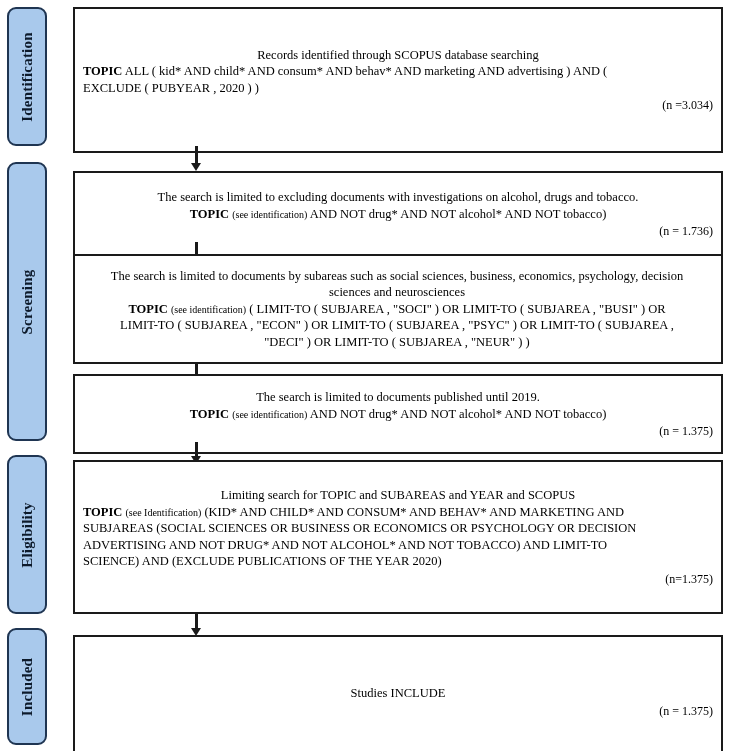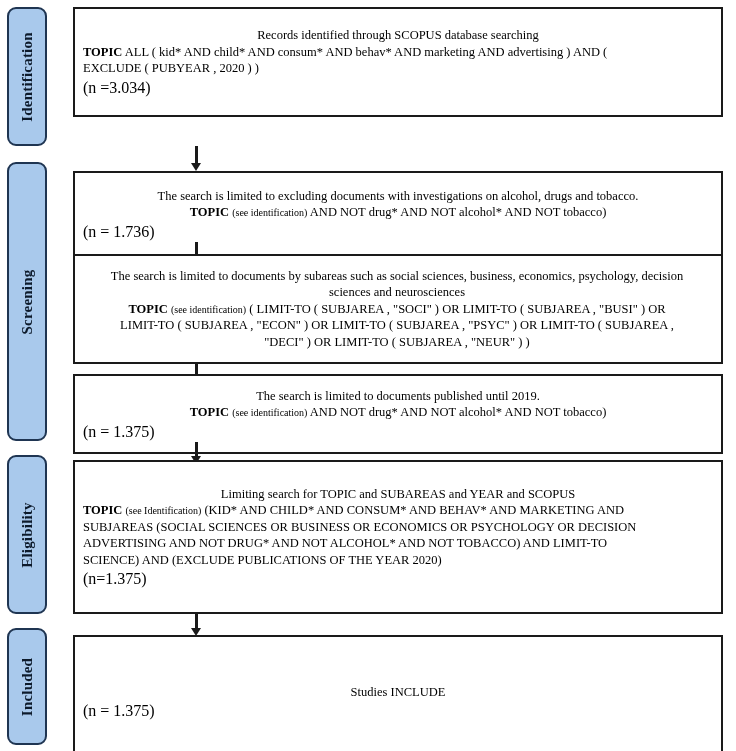--- a/index.html
+++ b/index.html
@@ -73,22 +73,22 @@
   .line.left {
     text-align: left;
   }
   .bold {
     font-weight: bold;
   }
   .small {
     font-size: 10px;
   }
   .count {
-    font-size: 16px;
-    text-align: left;
+    font-size: 12px;
+    text-align: right;
     margin-top: 2px;
   }
 
   
   .arrow {
     position: absolute;
     left: 193px;
     width: 7px;
   }
   .arrow .shaft {
@@ -123,21 +123,21 @@
   </div>
 
   <div class="stage-tab" style="top:455px; height:159px;">
     <span class="stage-label">Eligibility</span>
   </div>
 
   <div class="stage-tab" style="top:628px; height:117px;">
     <span class="stage-label">Included</span>
   </div>
 
-  <div class="flow-box" style="top:7px; height:110px;">
+  <div class="flow-box" style="top:7px; height:146px;">
     <div class="box-inner">
       <div class="line">Records identified through SCOPUS database searching</div>
       <div class="line just"><span class="bold">TOPIC</span> <span>ALL ( kid* AND child* AND consum* AND behav* AND marketing AND advertising ) AND (</span></div>
       <div class="line left">EXCLUDE ( PUBYEAR , 2020 ) )</div>
       <div class="count">(n =3.034)</div>
     </div>
   </div>
 
   <div class="arrow" style="top:146px; height:25px;">
     <div class="shaft" style="height:17px;"></div>

